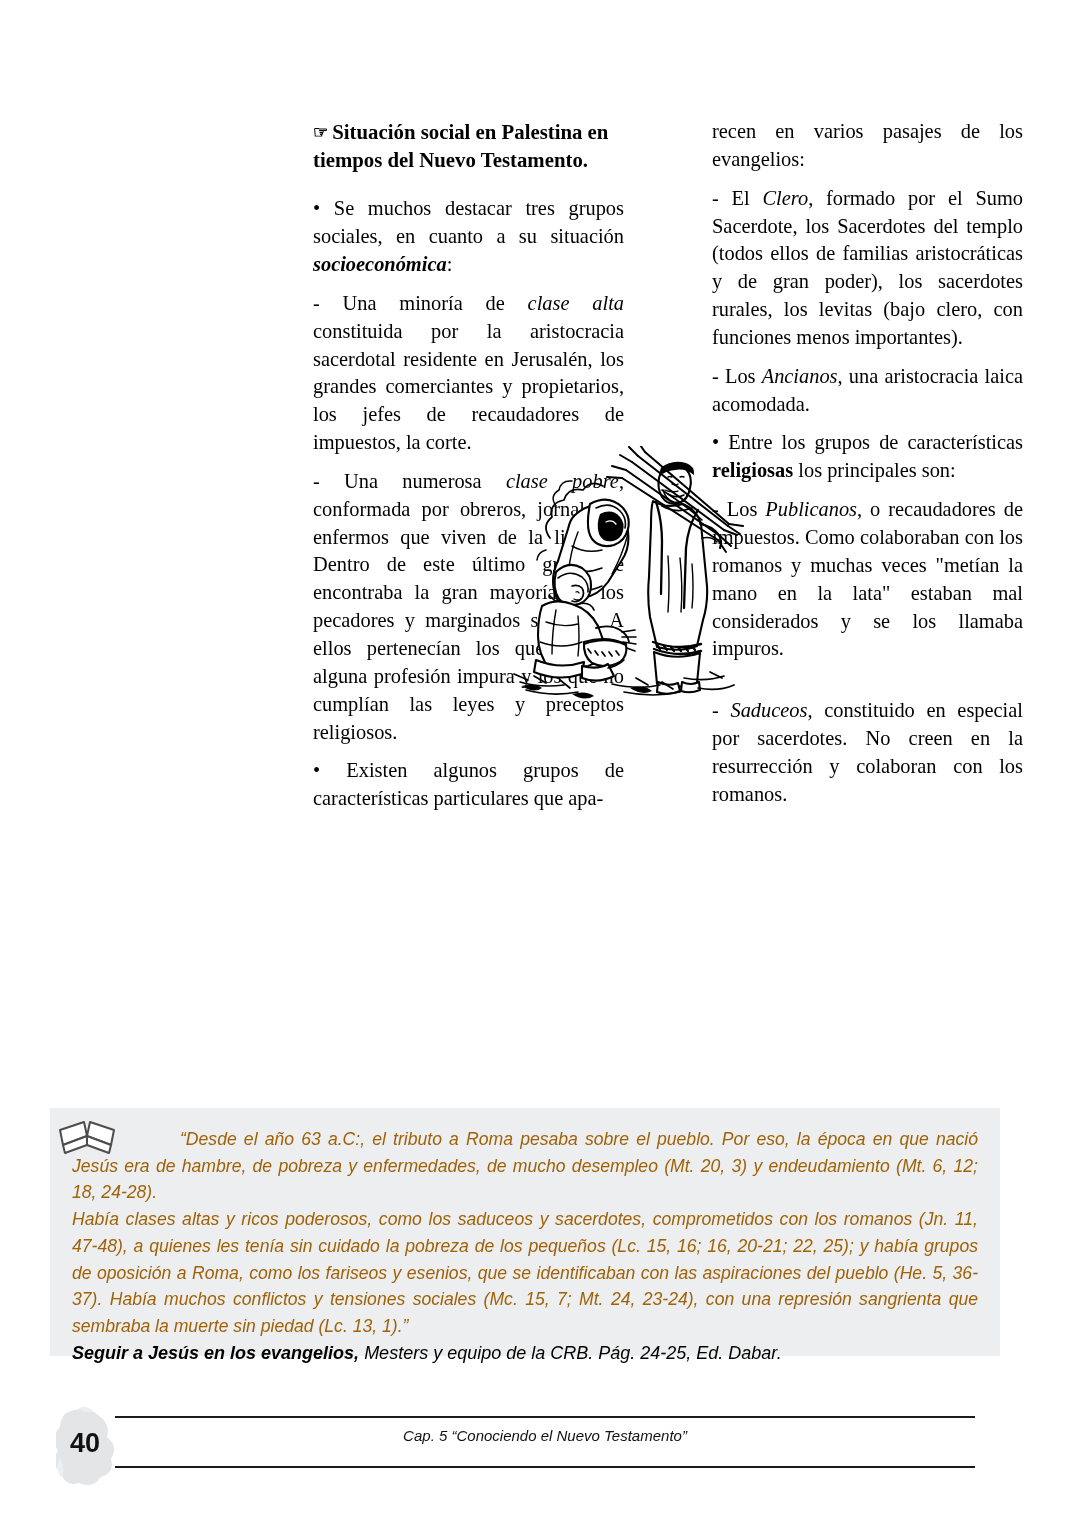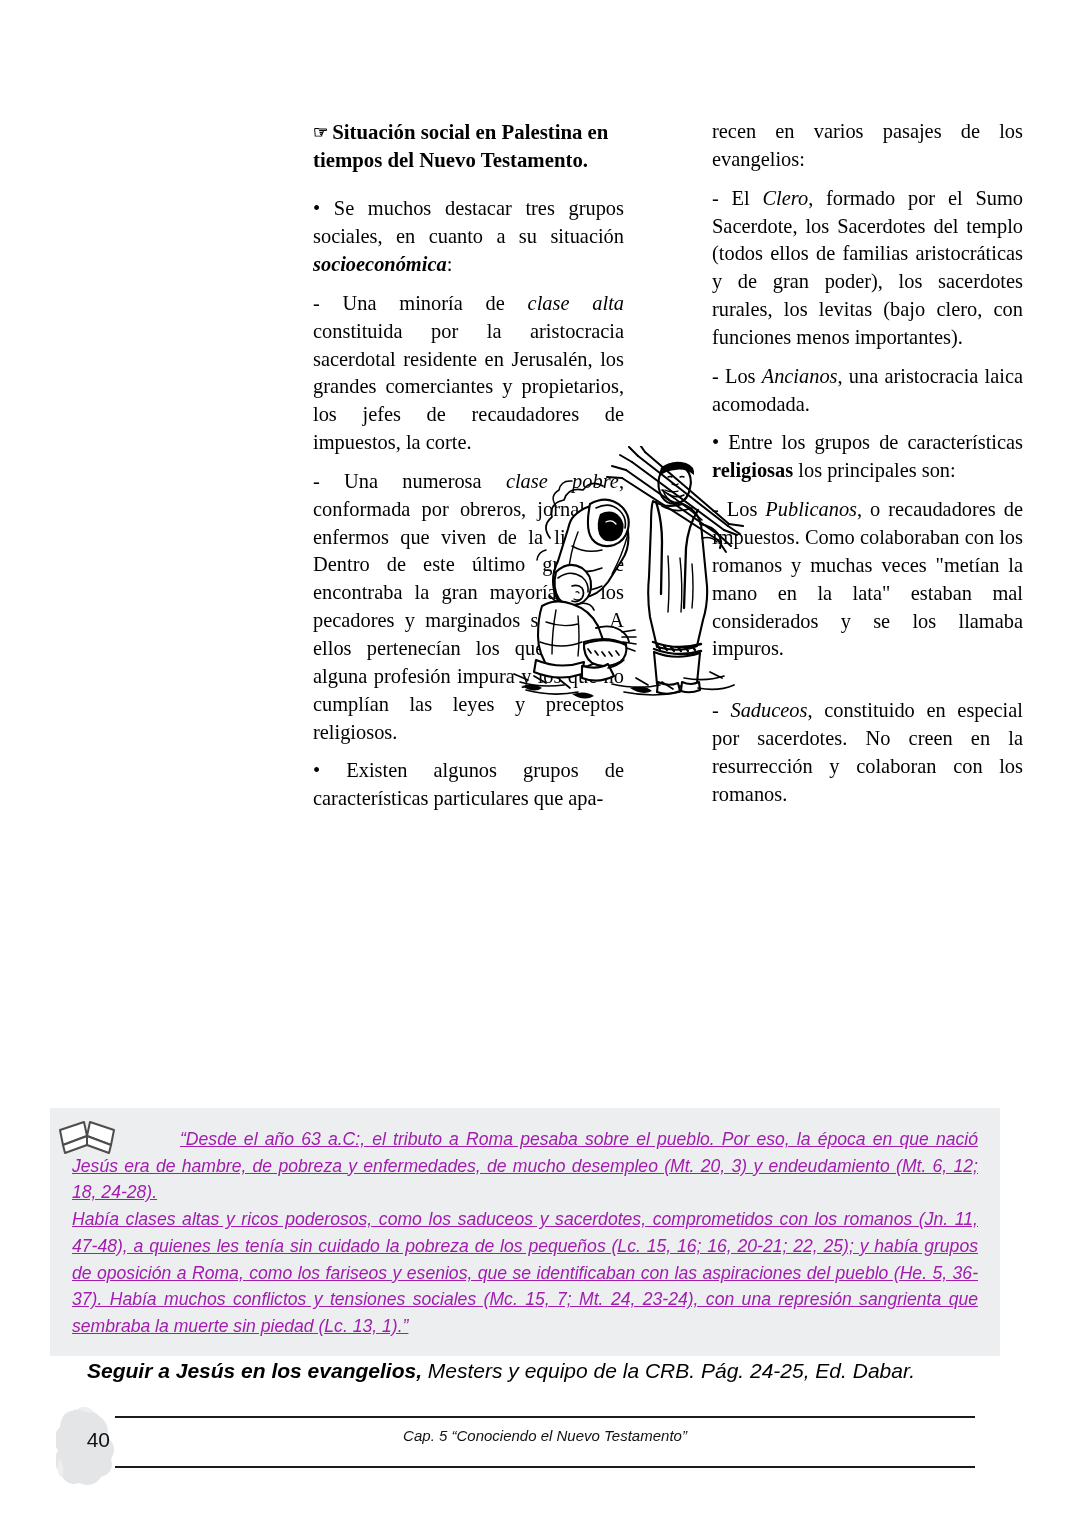--- a/index.html
+++ b/index.html
@@ -114,38 +114,37 @@
     box-sizing: border-box;
     padding: 18px 22px 14px 22px;
   }
   .quotebox .qtext {
     font-family: "Liberation Sans", "DejaVu Sans", sans-serif;
     font-style: italic;
     font-size: 17.6px;
     line-height: 1.52;
     text-align: justify;
     margin: 0;
-    color: #a21caf;
-    text-decoration: underline;
+    color: #a16207;
   }
   .quotebox .qtext.first { text-indent: 108px; }
   .book-icon {
     position: absolute;
     left: 56px;
     top: 1118px;
     width: 62px;
     height: 44px;
   }
   .book-icon svg { display: block; width: 100%; height: 100%; }
   .src-line {
     font-family: "Liberation Sans", "DejaVu Sans", sans-serif;
     font-style: italic;
-    font-size: 21px;
+    font-size: 18px;
     line-height: 1.52;
-    margin: 15px;
+    margin: 0;
   }
   .src-line .title { font-weight: bold; }
 
   
   .footer {
     position: absolute;
     left: 0;
     top: 1400px;
     width: 1080px;
     height: 100px;
@@ -156,24 +155,24 @@
     top: 1406px;
     width: 62px;
     height: 82px;
   }
   .splotch svg { display: block; width: 100%; height: 100%; }
   .pagenum {
     position: absolute;
     left: 70px;
     top: 1428px;
     width: 40px;
-    text-align: right;
+    text-align: left;
     font-family: "Liberation Sans", "DejaVu Sans", sans-serif;
-    font-weight: normal;
-    font-size: 21px;
+    font-weight: bold;
+    font-size: 27px;
     color: #111;
   }
   .rule {
     position: absolute;
     left: 115px;
     width: 860px;
     height: 0;
     border-top: 2.2px solid #1b1b1b;
   }
   .rule-top { top: 1416px; }

